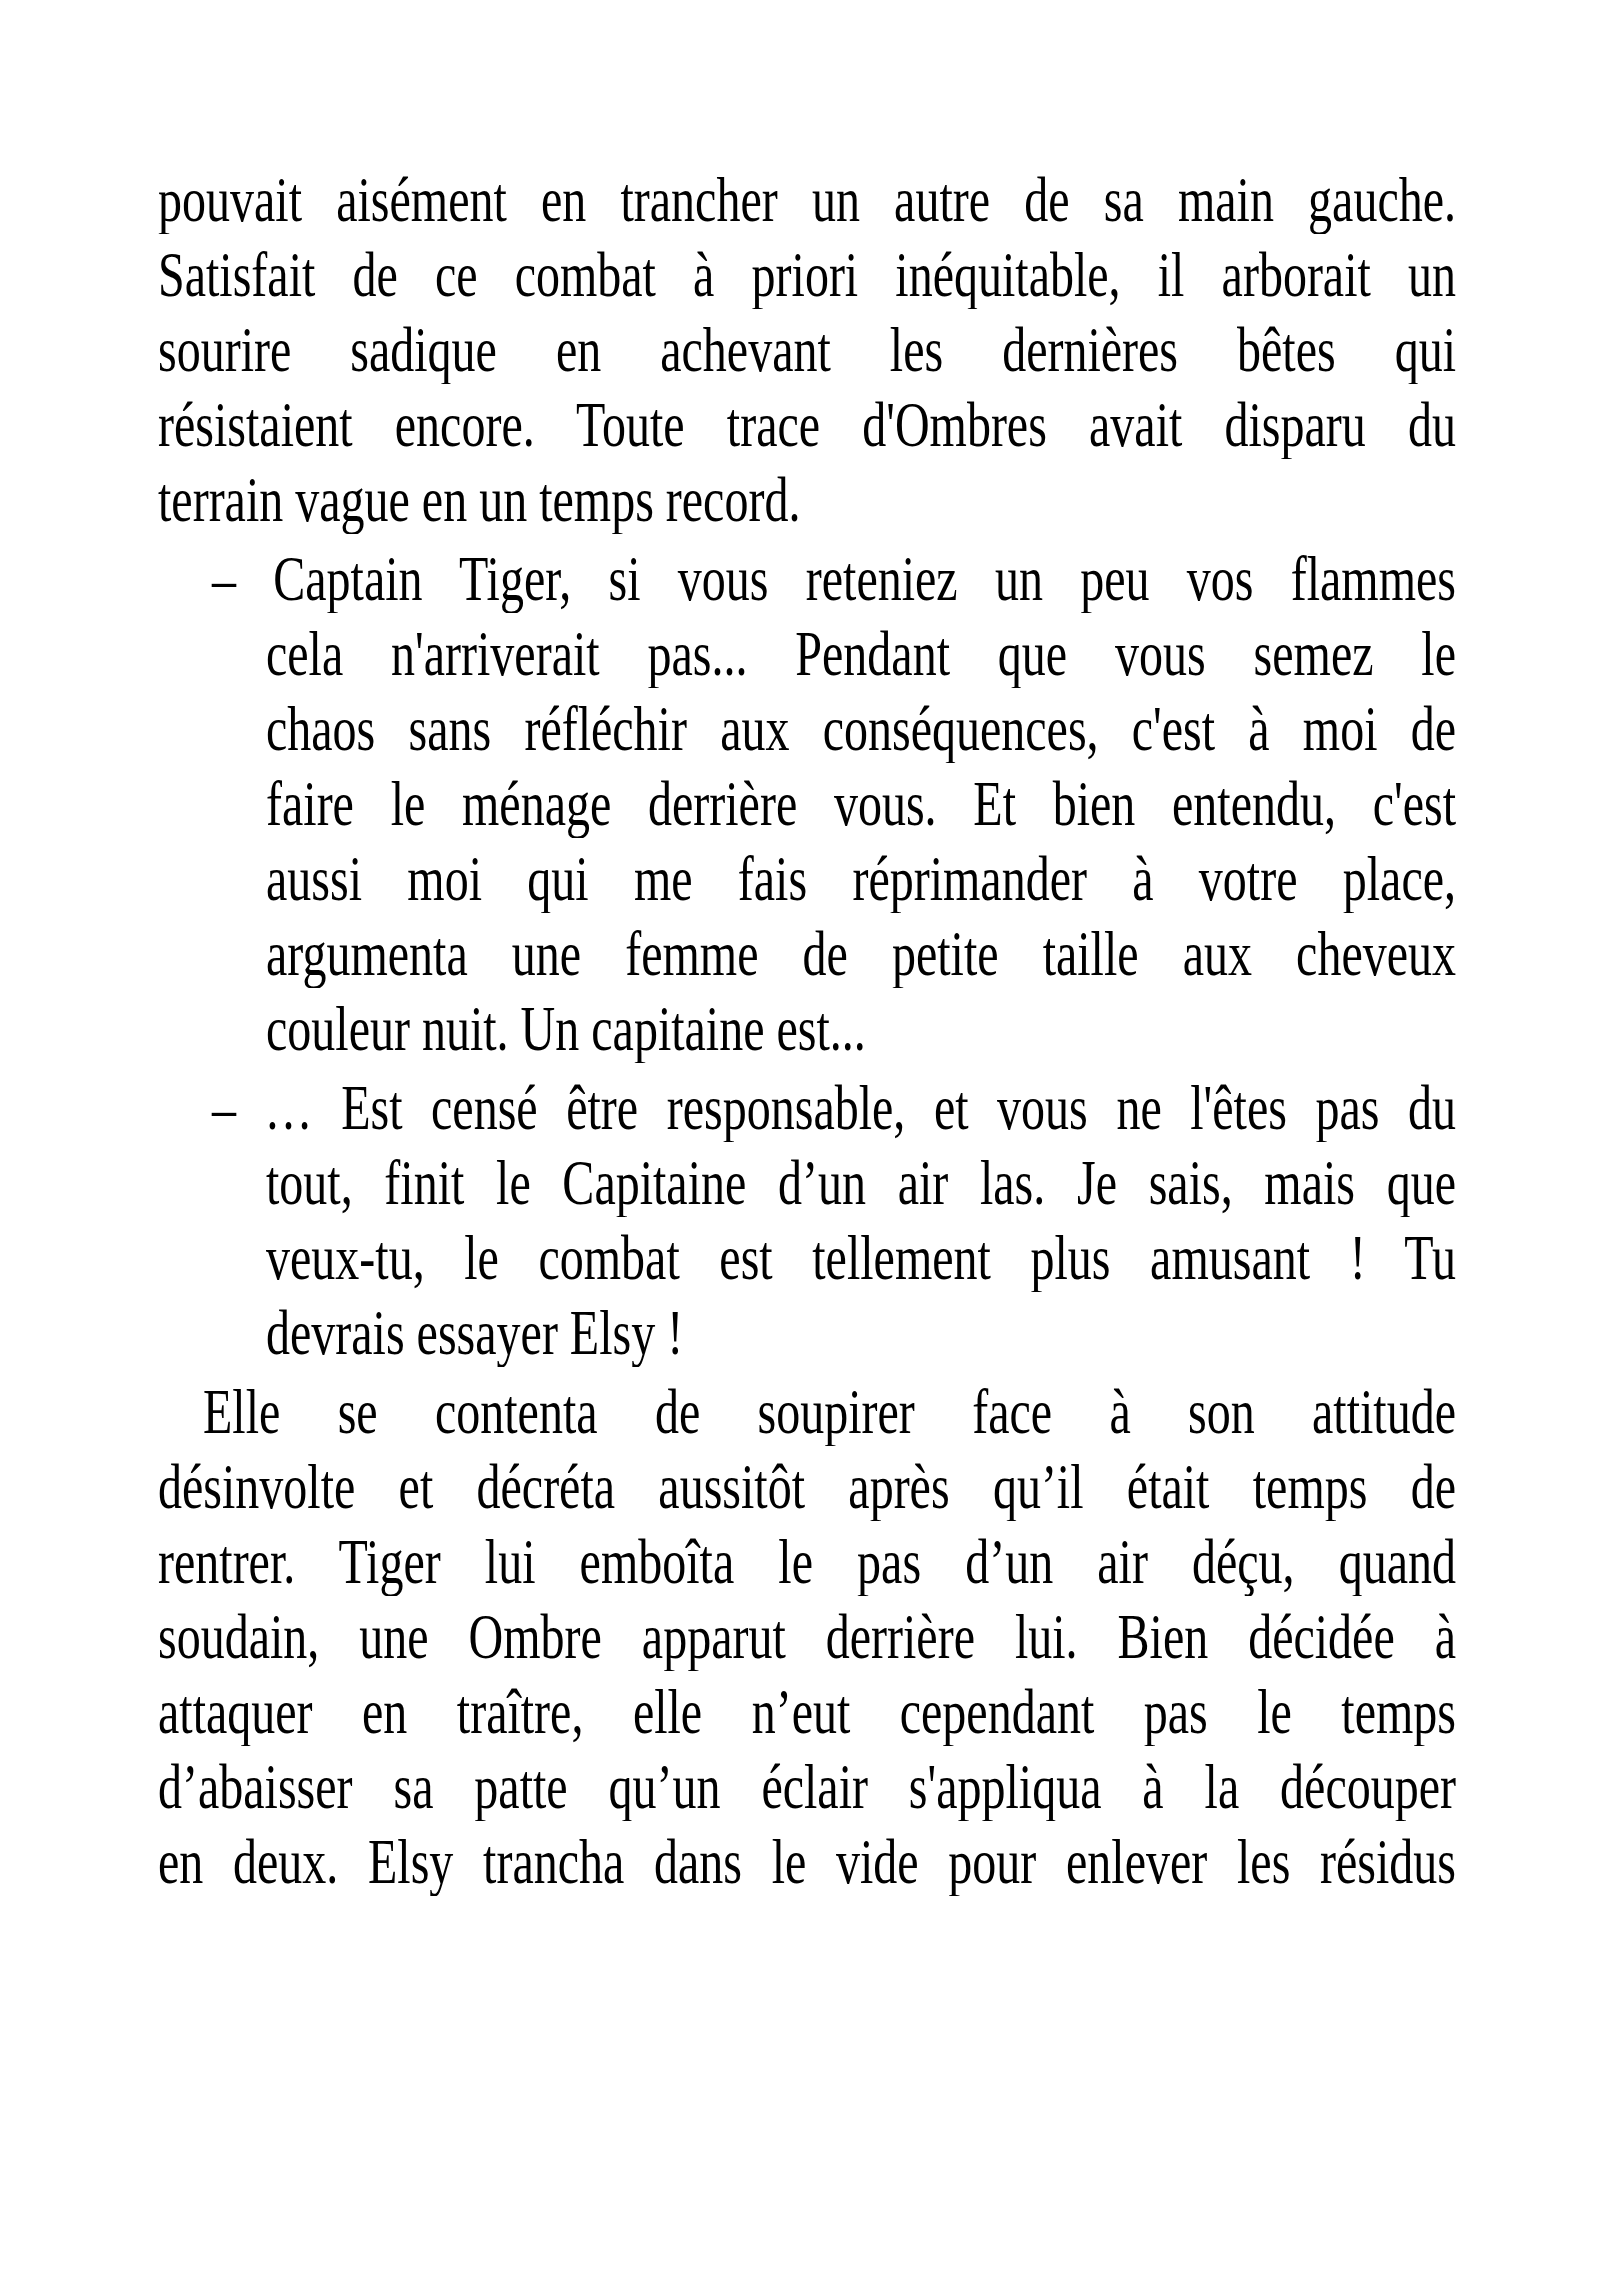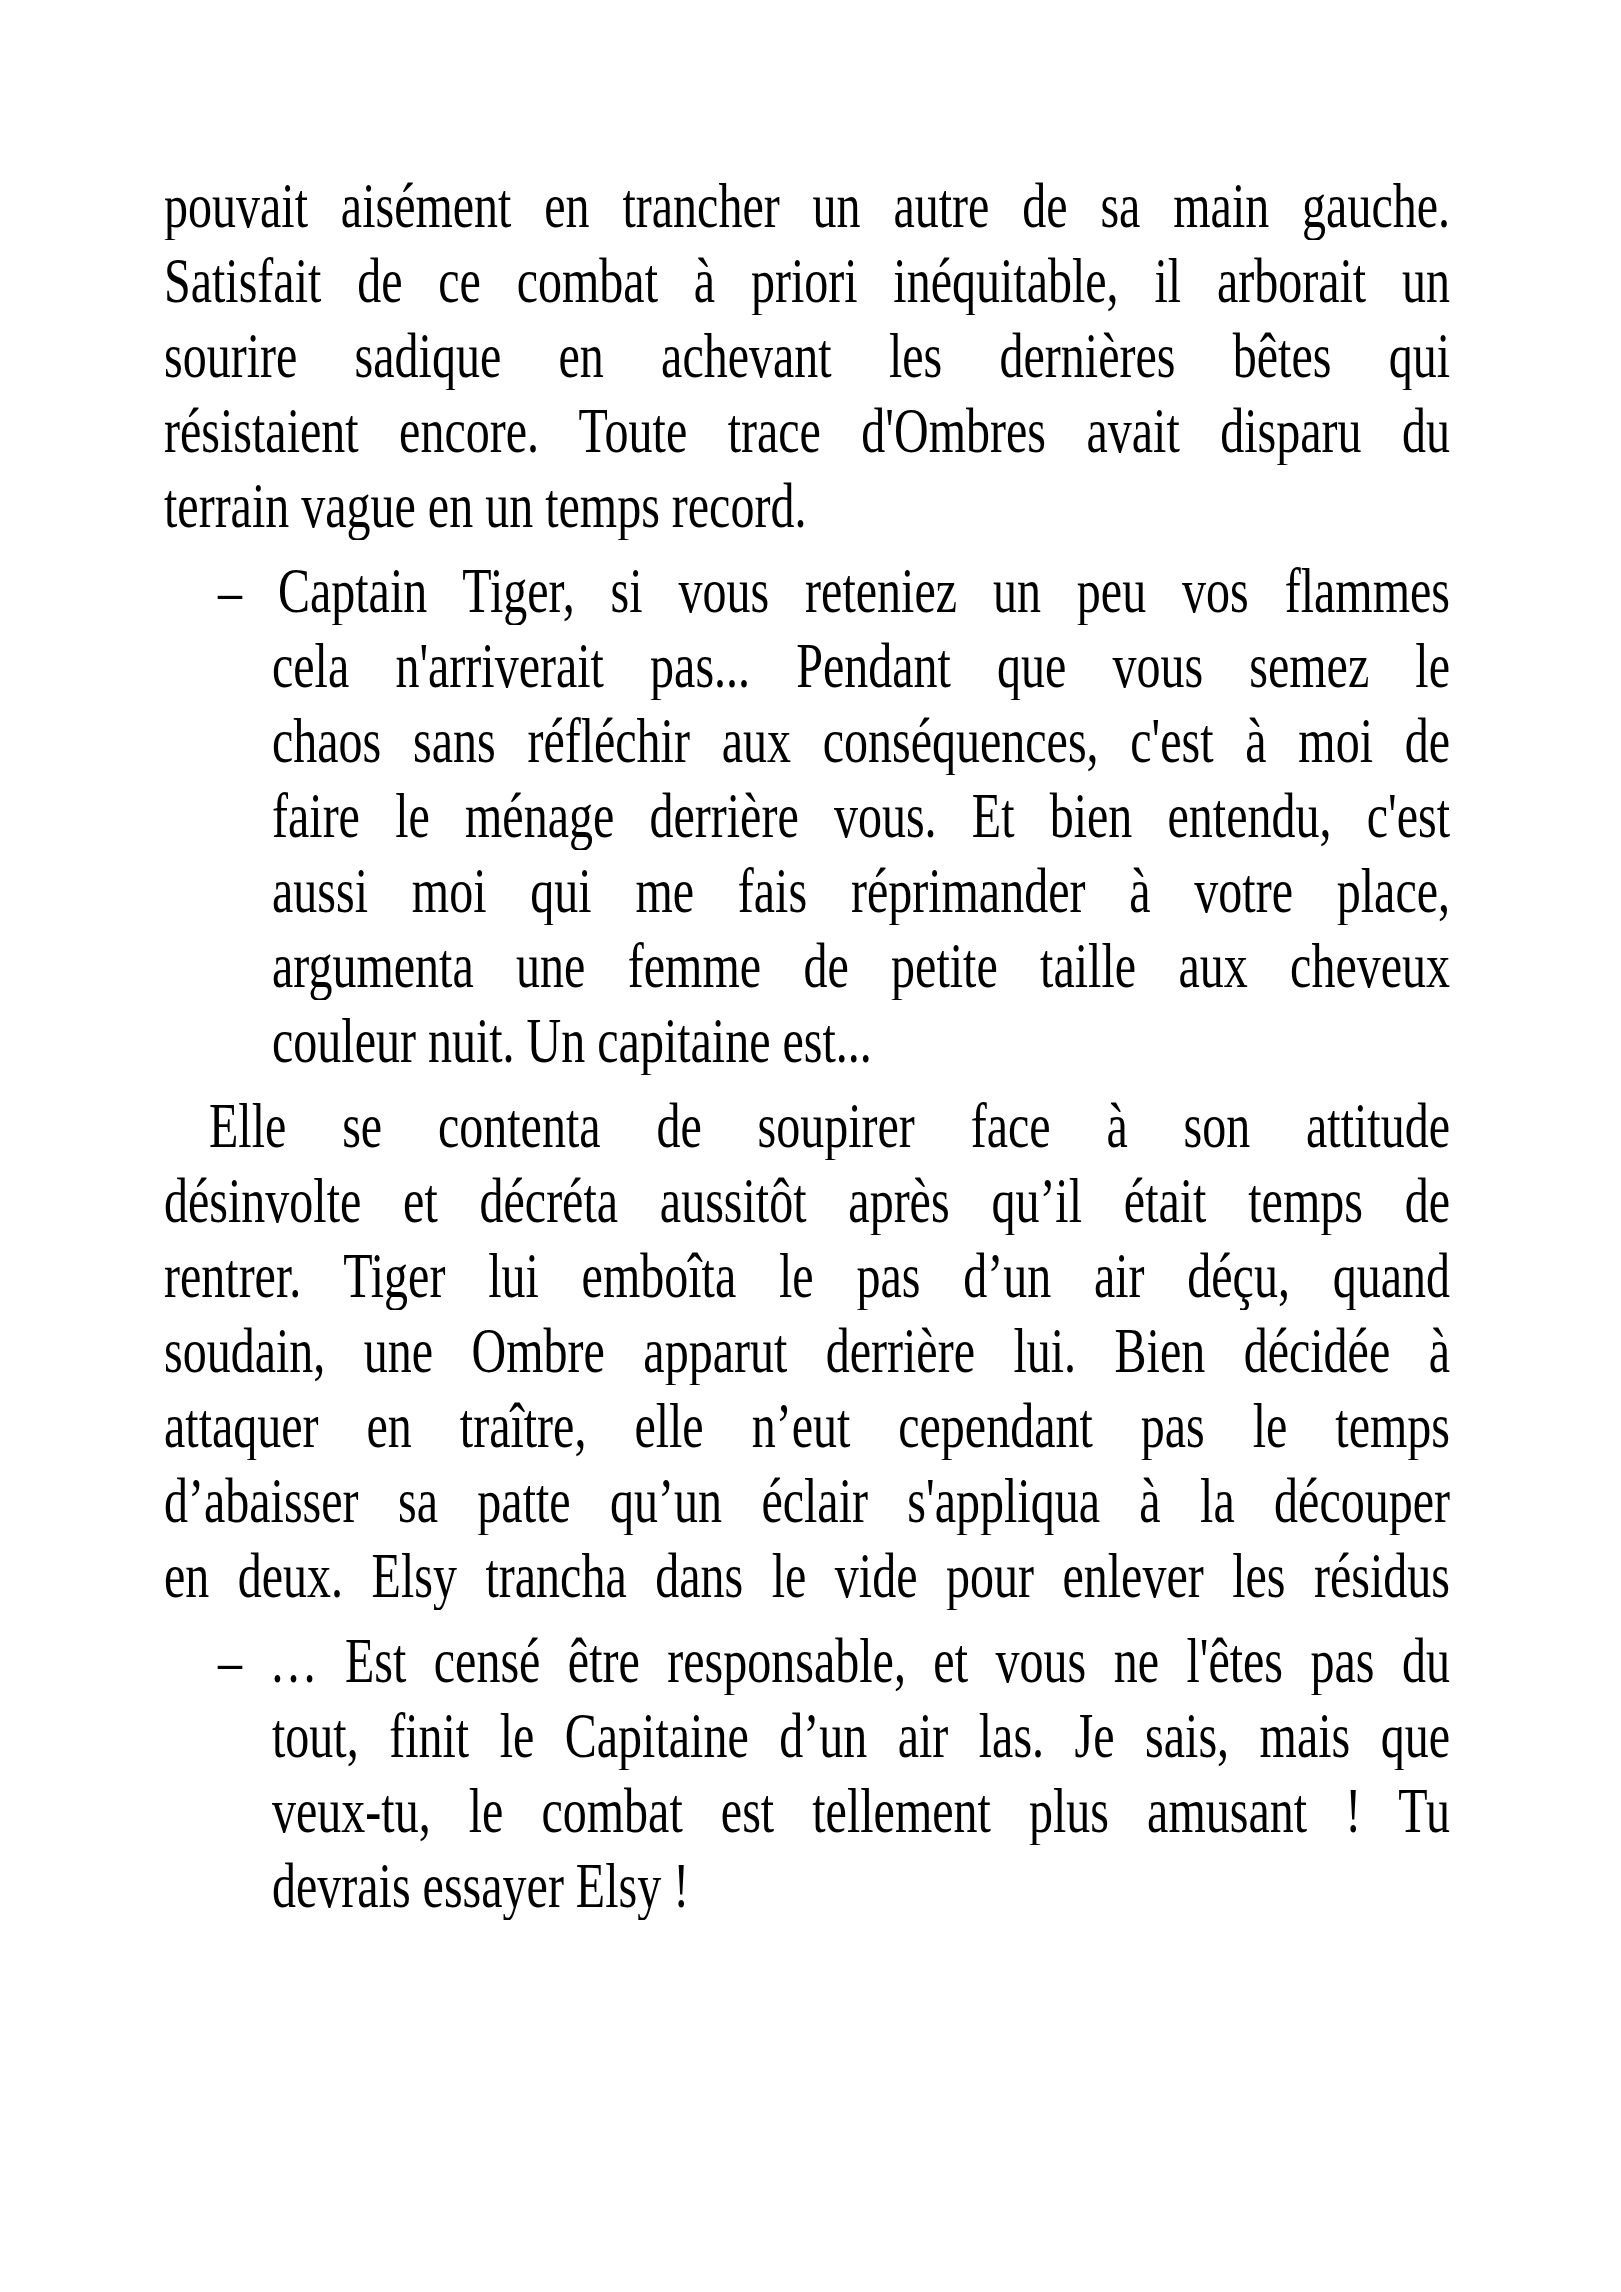--- a/index.html
+++ b/index.html
@@ -13,21 +13,21 @@
     height: 2293px;
     background: #ffffff;
     box-sizing: border-box;
     padding: 158px 161px 0 154px;
     font-family: "Liberation Serif", "DejaVu Serif", serif;
     font-size: 48px;
     color: #000000;
     overflow: hidden;
   }
   .para {
-    margin: 10px;
+    margin: 4px;
     padding: 0;
   }
   .line {
     height: 75px;
     line-height: 75px;
     text-align: justify;
     text-align-last: justify;
     -moz-text-align-last: justify;
     transform: scaleY(1.30);
     transform-origin: 50% 50%;
@@ -60,30 +60,30 @@
       </div>
       <div class="para dialogue">
         <div class="line first">– Captain Tiger, si vous reteniez un peu vos flammes</div>
         <div class="line">cela n'arriverait pas... Pendant que vous semez le</div>
         <div class="line">chaos sans réfléchir aux conséquences, c'est à moi de</div>
         <div class="line">faire le ménage derrière vous. Et bien entendu, c'est</div>
         <div class="line">aussi moi qui me fais réprimander à votre place,</div>
         <div class="line">argumenta une femme de petite taille aux cheveux</div>
         <div class="line lastline">couleur nuit. Un capitaine est...</div>
       </div>
+      <div class="para dialogue">
+        <div class="line first">– … Est censé être responsable, et vous ne l'êtes pas du</div>
+        <div class="line">tout, finit le Capitaine d’un air las. Je sais, mais que</div>
+        <div class="line">veux-tu, le combat est tellement plus amusant ! Tu</div>
+        <div class="line lastline">devrais essayer Elsy !</div>
+      </div>
       <div class="para indent">
         <div class="line first">Elle se contenta de soupirer face à son attitude</div>
         <div class="line">désinvolte et décréta aussitôt après qu’il était temps de</div>
         <div class="line">rentrer. Tiger lui emboîta le pas d’un air déçu, quand</div>
         <div class="line">soudain, une Ombre apparut derrière lui. Bien décidée à</div>
         <div class="line">attaquer en traître, elle n’eut cependant pas le temps</div>
         <div class="line">d’abaisser sa patte qu’un éclair s'appliqua à la découper</div>
         <div class="line">en deux. Elsy trancha dans le vide pour enlever les résidus</div>
       </div>
-      <div class="para dialogue">
-        <div class="line first">– … Est censé être responsable, et vous ne l'êtes pas du</div>
-        <div class="line">tout, finit le Capitaine d’un air las. Je sais, mais que</div>
-        <div class="line">veux-tu, le combat est tellement plus amusant ! Tu</div>
-        <div class="line lastline">devrais essayer Elsy !</div>
-      </div>
     </div>
 </div>
 
 
 </body></html>

